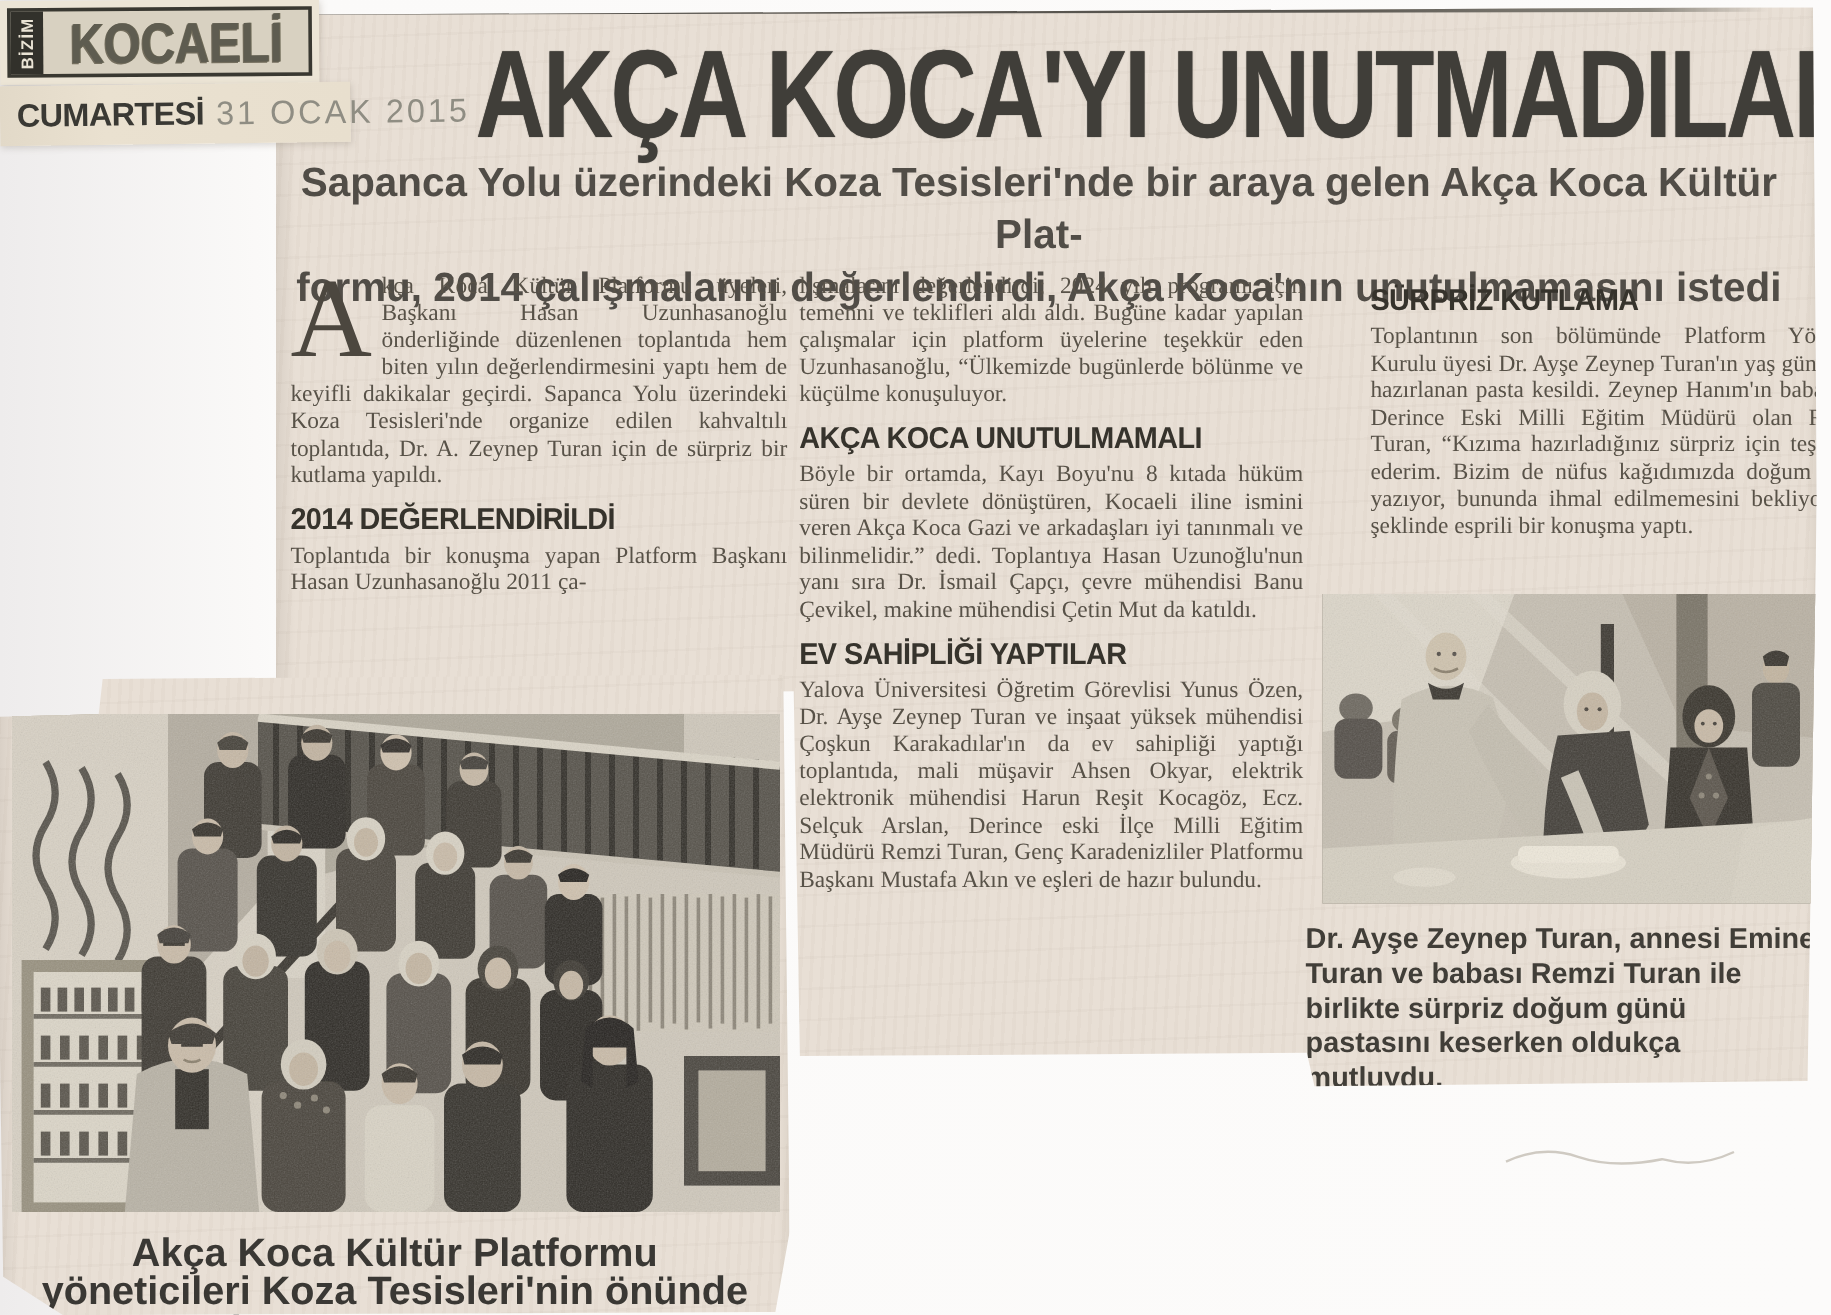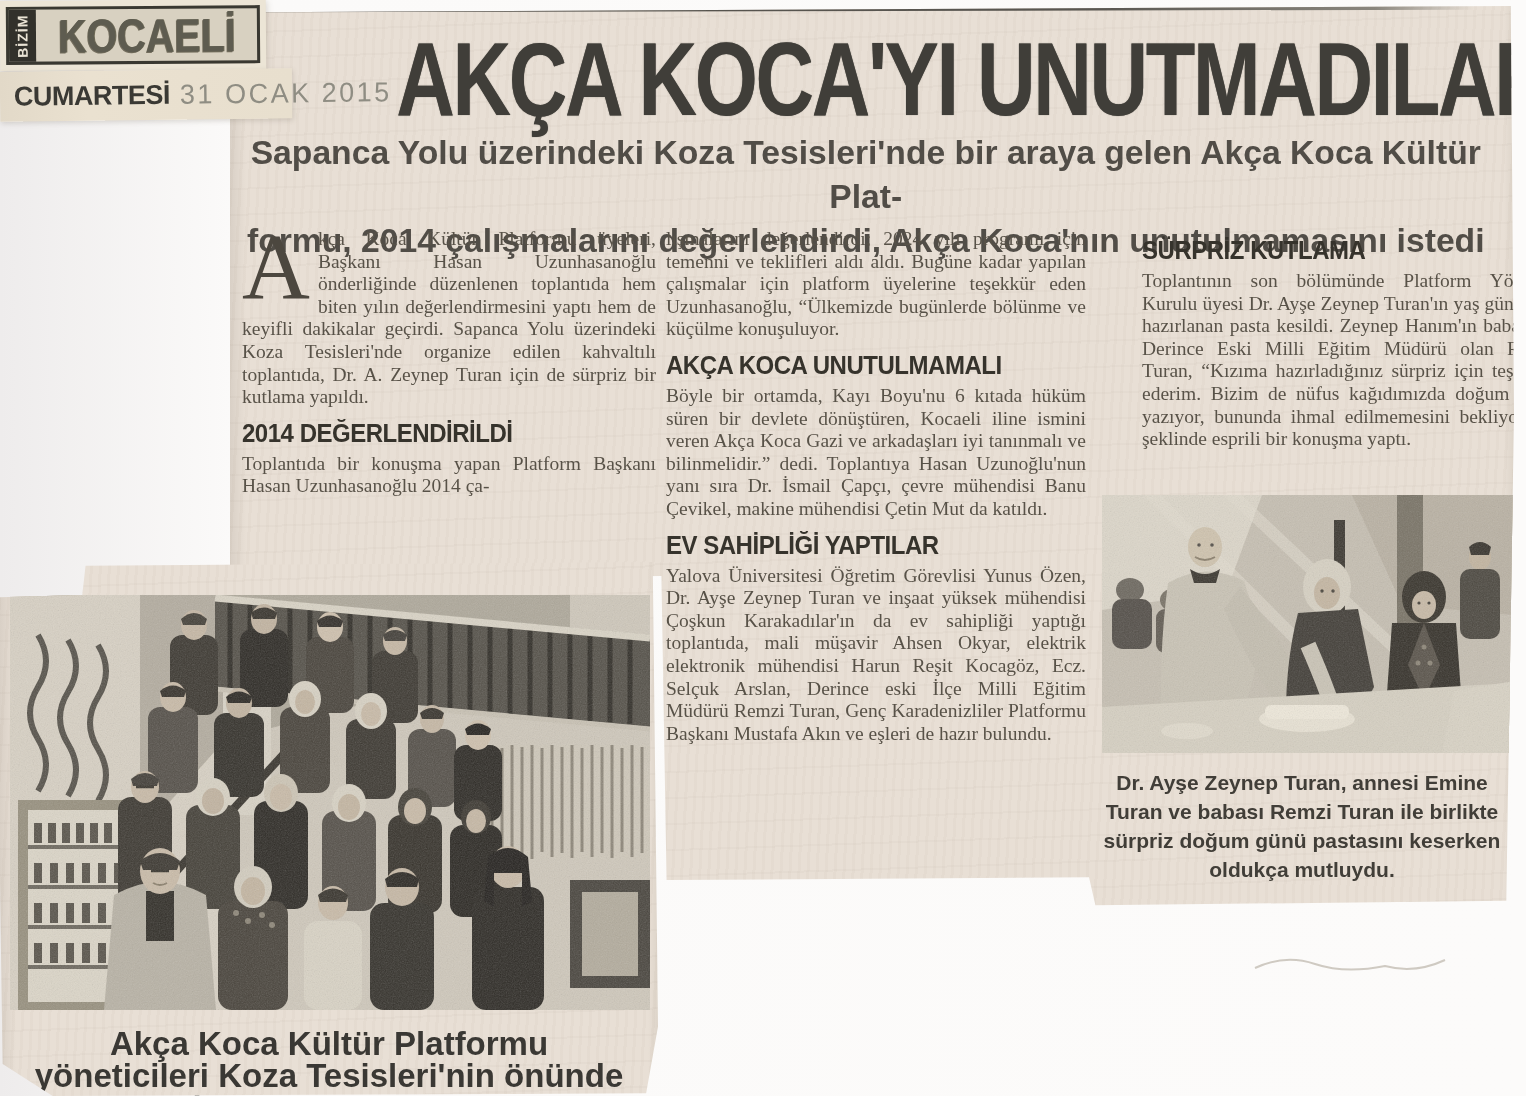--- a/index.html
+++ b/index.html
@@ -66,21 +66,21 @@
     letter-spacing:-0.5px;transform:scaleX(0.96);transform-origin:left;white-space:nowrap;
   }
   .sec-h.first{margin-top:8px;}
 
   .photo{position:absolute;overflow:hidden;background:#c9c2b5;box-shadow:0 0 0 1px rgba(90,85,75,.35) inset;}
   .photo svg{display:block;width:100%;height:100%;}
 
   .photo-cake{left:872px;top:489px;width:412px;height:258px;}
   .caption-cake{
     position:absolute;left:858px;top:762px;width:428px;
-    font-size:21px;font-weight:bold;color:#413e38;line-height:29px;text-align:center;
+    font-size:24px;font-weight:bold;color:#413e38;line-height:29px;text-align:left;
   }
 
   .clip-photo{
     left:0;top:562px;width:658px;height:534px;
     clip-path:polygon(0 6.6%, 12.5% 6.2%, 13% 0.7%, 99.2% 0%, 100% 87%, 98.2% 99.5%, 8% 100%, 0.4% 94%, 0 60%);
   }
   .photo-group{left:10px;top:33px;width:640px;height:415px;}
   .caption-group{
     position:absolute;left:20px;top:466px;width:618px;
     font-size:33px;font-weight:bold;color:#3a3834;line-height:32px;text-align:center;
@@ -135,27 +135,27 @@
     <div class="headline">
       <span class="headline-inner">AKÇA KOCA'YI UNUTMADILAR!</span>
     </div>
 
     <div class="subheadline">Sapanca Yolu üzerindeki Koza Tesisleri'nde bir araya gelen Akça Koca Kültür Plat-
 formu, 2014 çalışmalarını değerlendirdi, Akça Koca'nın unutulmamasını istedi</div>
 
     <div class="col col1">
       <p class="body-text"><span class="dropcap">A</span><span>kça Koca Kültür Platformu üyeleri, Başkanı Hasan Uzunhasanoğlu önderliğinde düzenlenen toplantıda hem biten yılın değerlendirmesini yaptı hem de keyifli dakikalar geçirdi. Sapanca Yolu üzerindeki Koza Tesisleri'nde organize edilen kahvaltılı toplantıda, Dr. A. Zeynep Turan için de sürpriz bir kutlama yapıldı.</span></p>
       <h3 class="sec-h">2014 DEĞERLENDİRİLDİ</h3>
-      <p class="body-text">Toplantıda bir konuşma yapan Platform Başkanı Hasan Uzunhasanoğlu 2014 ça-</p>
+      <p class="body-text">Toplantıda bir konuşma yapan Platform Başkanı Hasan Uzunhasanoğlu 2011 ça-</p>
     </div>
 
     <div class="col col2">
       <p class="body-text">lışmalarını değerlendirdi; 2024 yılı programı için temenni ve teklifleri aldı aldı. Bugüne kadar yapılan çalışmalar için platform üyelerine teşekkür eden Uzunhasanoğlu, “Ülkemizde bugünlerde bölünme ve küçülme konuşuluyor.</p>
       <h3 class="sec-h">AKÇA KOCA UNUTULMAMALI</h3>
-      <p class="body-text">Böyle bir ortamda, Kayı Boyu'nu 6 kıtada hüküm süren bir devlete dönüştüren, Kocaeli iline ismini veren Akça Koca Gazi ve arkadaşları iyi tanınmalı ve bilinmelidir.” dedi. Toplantıya Hasan Uzunoğlu'nun yanı sıra Dr. İsmail Çapçı, çevre mühendisi Banu Çevikel, makine mühendisi Çetin Mut da katıldı.</p>
+      <p class="body-text">Böyle bir ortamda, Kayı Boyu'nu 8 kıtada hüküm süren bir devlete dönüştüren, Kocaeli iline ismini veren Akça Koca Gazi ve arkadaşları iyi tanınmalı ve bilinmelidir.” dedi. Toplantıya Hasan Uzunoğlu'nun yanı sıra Dr. İsmail Çapçı, çevre mühendisi Banu Çevikel, makine mühendisi Çetin Mut da katıldı.</p>
       <h3 class="sec-h">EV SAHİPLİĞİ YAPTILAR</h3>
       <p class="body-text">Yalova Üniversitesi Öğretim Görevlisi Yunus Özen, Dr. Ayşe Zeynep Turan ve inşaat yüksek mühendisi Çoşkun Karakadılar'ın da ev sahipliği yaptığı toplantıda, mali müşavir Ahsen Okyar, elektrik elektronik mühendisi Harun Reşit Kocagöz, Ecz. Selçuk Arslan, Derince eski İlçe Milli Eğitim Müdürü Remzi Turan, Genç Karadenizliler Platformu Başkanı Mustafa Akın ve eşleri de hazır bulundu.</p>
     </div>
 
     <div class="col col3">
       <h3 class="sec-h first">SÜRPRİZ KUTLAMA</h3>
       <p class="body-text">Toplantının son bölümünde Platform Yönetim Kurulu üyesi Dr. Ayşe Zeynep Turan'ın yaş günü için hazırlanan pasta kesildi. Zeynep Hanım'ın babası ve Derince Eski Milli Eğitim Müdürü olan Remzi Turan, “Kızıma hazırladığınız sürpriz için teşekkür ederim. Bizim de nüfus kağıdımızda doğum günü yazıyor, bununda ihmal edilmemesini bekliyorum” şeklinde esprili bir konuşma yaptı.</p>
     </div>
 
     <div class="photo photo-cake">

